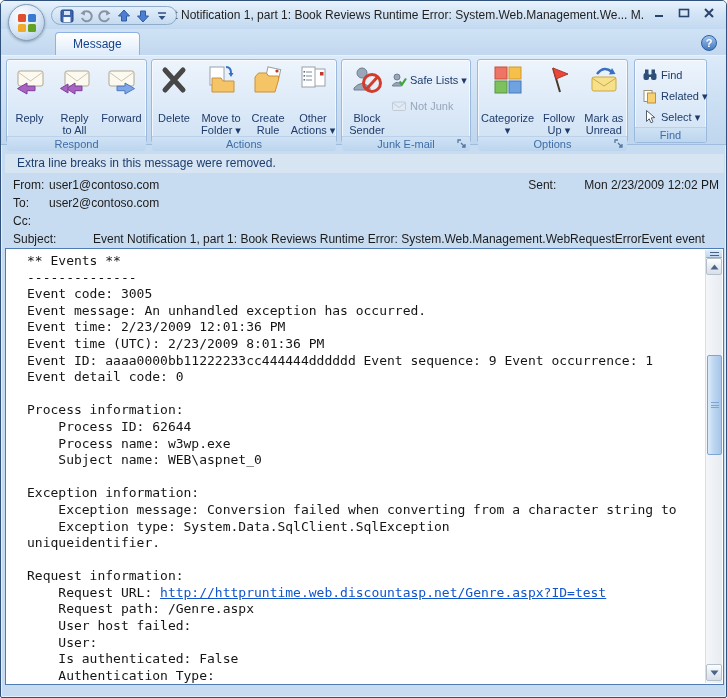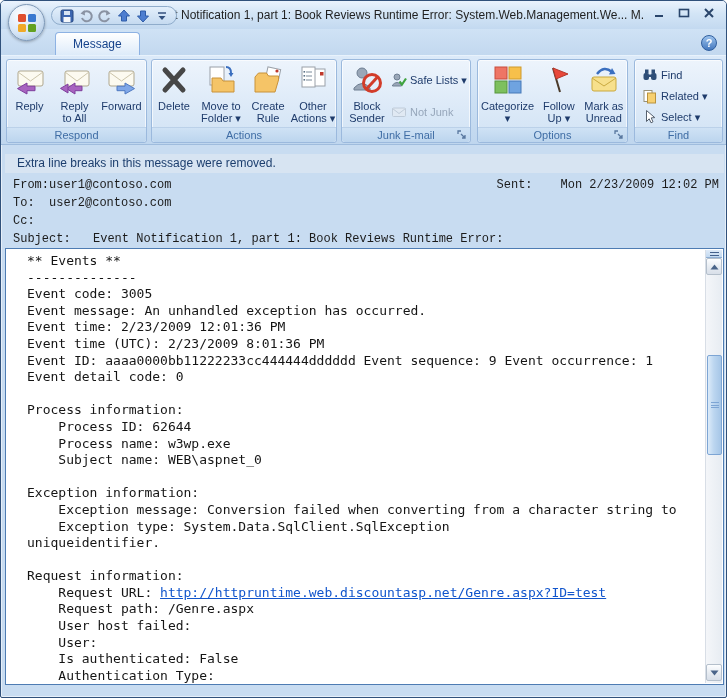--- a/index.html
+++ b/index.html
@@ -47,34 +47,34 @@
     background:linear-gradient(#EDF4FC,#DDEAF8 55%,#D0E2F4);
     box-shadow: inset 0 0 0 1px rgba(255,255,255,.65);
     display:flex; flex-direction:column; }
   .gcontent { flex:1; display:flex; align-items:flex-start; justify-content:center; padding-top:2px; }
   .glabel { height:15px; background:linear-gradient(#CFE2F5,#BCD5EE);
     border-top:1px solid #BBD1E9; border-radius:0 0 3px 3px;
     font-size:11px; color:#3F6DA5; text-align:center; line-height:14px; position:relative; }
   .rbtn { display:flex; flex-direction:column; align-items:center; padding-top:2px; }
   .icon32 { width:32px; height:32px; display:block; }
   .icon16 { width:16px; height:16px; display:block; flex:none; }
-  .lbl { font-size:11px; line-height:12px; color:#1E3B6B; text-align:center; margin-top:4px; white-space:nowrap; }
+  .lbl { font-size:11px; line-height:12px; color:#1E3B6B; text-align:center; margin-top:16px; white-space:nowrap; }
   .l2 { display:block; }
-  .smallcol { display:flex; flex-direction:column; justify-content:flex-start; gap:14px; padding-top:9px; }
+  .smallcol { display:flex; flex-direction:column; justify-content:flex-start; gap:8px; padding-top:9px; }
   .sbtn { display:flex; align-items:center; gap:3px; font-size:11px; color:#1E3B6B;
     height:18px; padding:0 2px; white-space:nowrap; }
   .sbtn.disabled { color:#97A7BB; }
   .sbtn.disabled svg { opacity:.55; }
   .dl { position:absolute; right:2px; bottom:1px; width:12px; height:12px; }
 
   
   .infobar { position:absolute; left:4px; top:153px; width:719px; height:19px;
     background:#D7E4F2; color:#1C3E6E; font-size:12px; line-height:19px; padding-left:12px; }
   .headers { position:absolute; left:4px; top:173px; width:719px; height:74px;
-    font-size:12px; color:#1b1b1b;font-family:Liberation Mono, monospace; }
+    font-size:12px; color:#1b1b1b; }
   .hrow { position:relative; height:18px; line-height:18px; display:flex; padding-left:8px; }
   .hlabel { width:36px; flex:none; }
   .hrow.subject .hlabel { width:80px; }
   .sent { position:absolute; right:5px; top:0; display:flex; gap:28px; }
 
   
   .msgbody { position:absolute; left:4px; top:247px; width:719px; height:437px;
     background:#fff; border:1px solid #4E7CB3; }
   .bodytext { position:absolute; left:8px; top:4px; right:21px; bottom:1px;
     font-family:"DejaVu Sans Mono",monospace; font-size:13px; line-height:16.6px;
@@ -327,21 +327,21 @@
       <div class="glabel">
         <span>Options</span>
         <span class="dl">
           <svg width="12" height="12" viewBox="0 0 12 12">
               <path d="M2 5 V2 H5 M5 5 L9 9 M9 6 v3 h-3" fill="none" stroke="#58779F" stroke-width="1.3"></path>
             </svg>
         </span>
       </div>
     </div>
 
-    <div class="group" style="left:633px; width:89px;">
+    <div class="group" style="left:633px; width:73px;">
       <div class="gcontent" style="justify-content:flex-start; padding-left:5px;">
         <div class="smallcol" style="padding-top:4px; gap:3px;">
           <div class="sbtn">
             <svg class="icon16" viewBox="0 0 16 16">
               <rect x="3" y="2.5" width="3.5" height="4" fill="#2E4E78"></rect>
               <rect x="9.5" y="2.5" width="3.5" height="4" fill="#2E4E78"></rect>
               <rect x="1.5" y="6" width="5.5" height="7" rx="2" fill="#2E4E78"></rect>
               <rect x="9" y="6" width="5.5" height="7" rx="2" fill="#2E4E78"></rect>
               <rect x="6.5" y="7.5" width="3" height="2.5" fill="#2E4E78"></rect>
             </svg>

